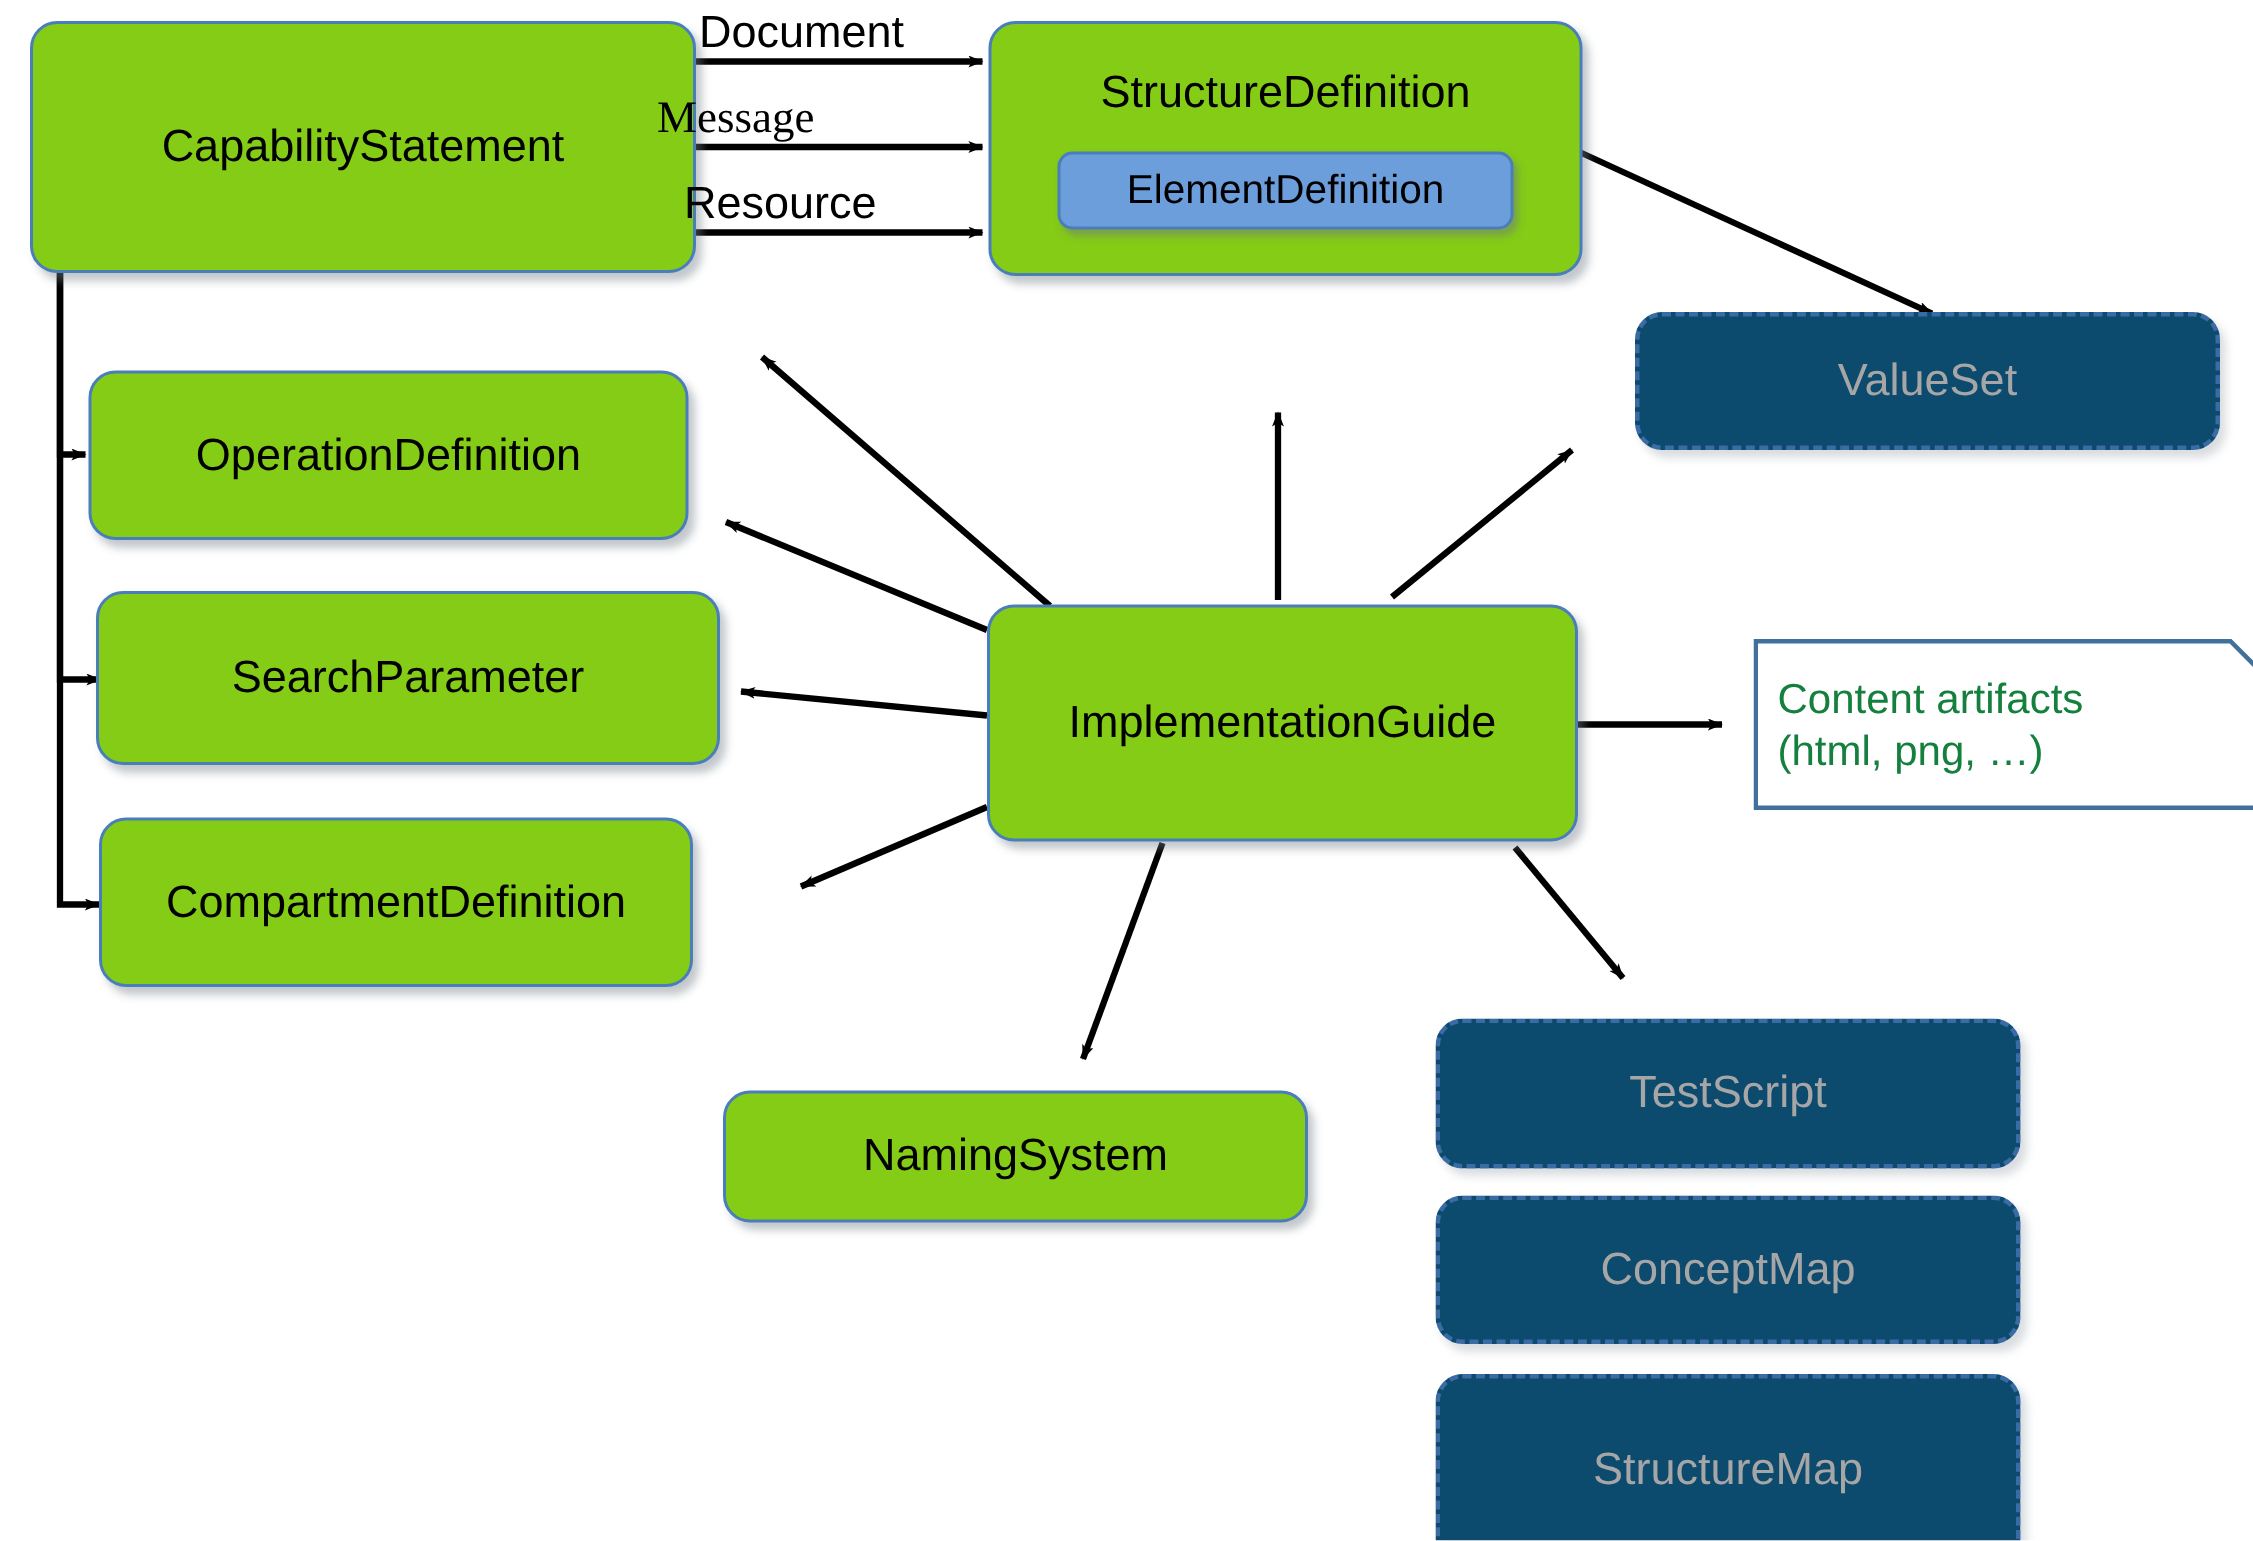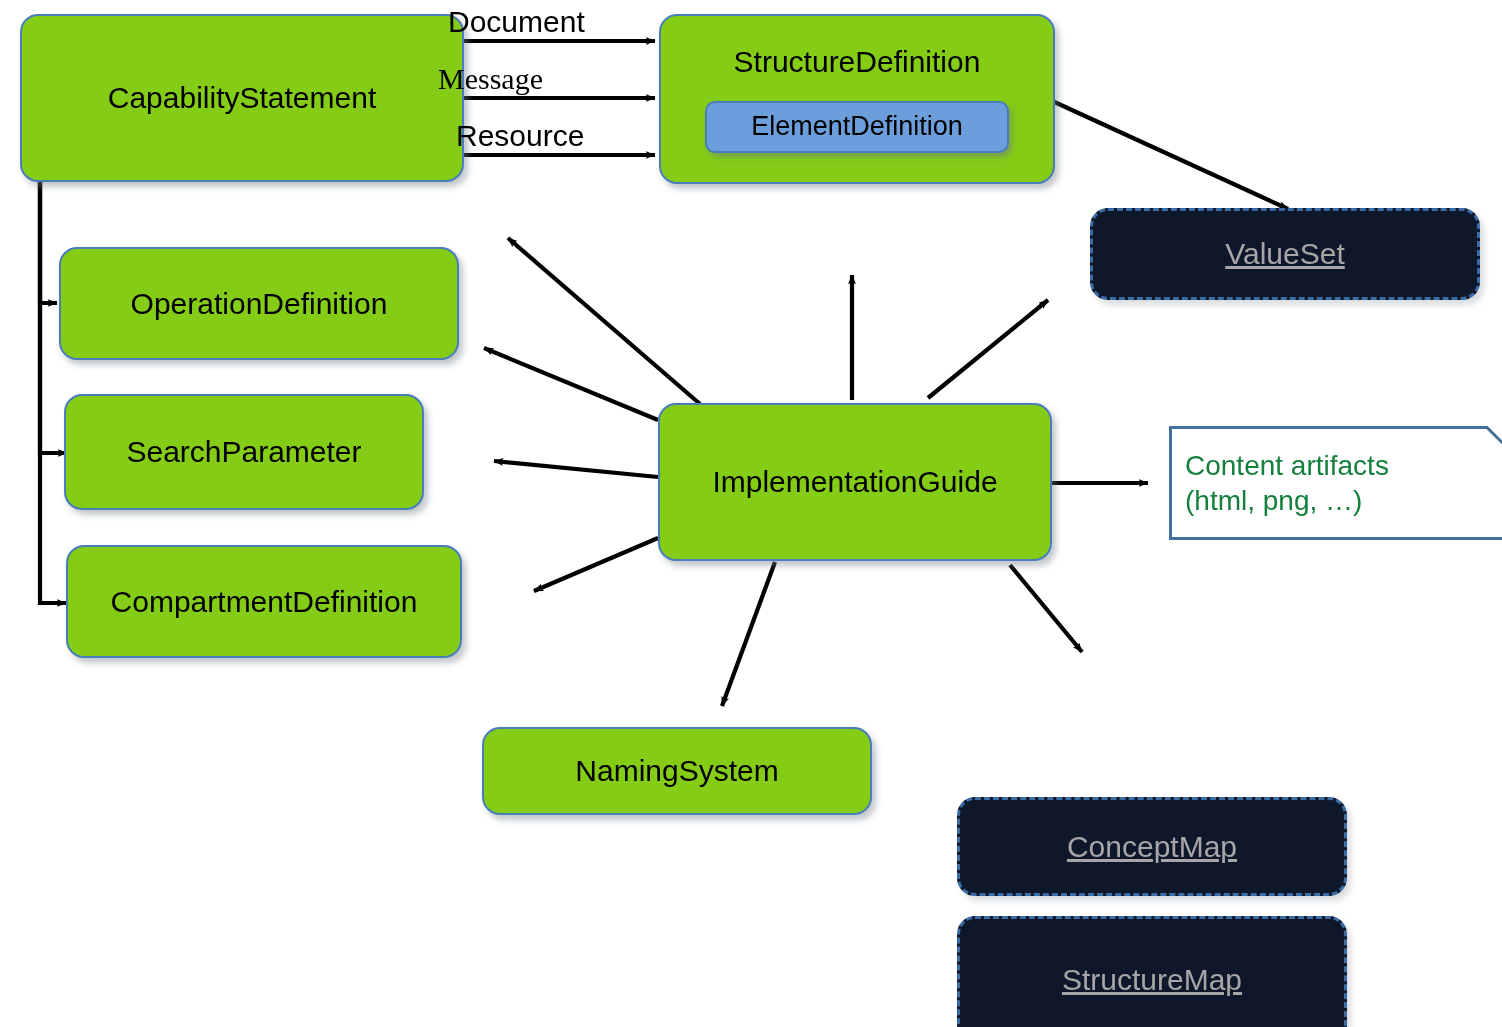--- a/index.html
+++ b/index.html
@@ -28,25 +28,24 @@
   
   .nested{
     background:#6C9EDB;
     border:2px solid #4A7EBB;
     color:#000000;
     border-radius:10px;
     box-shadow:3px 4px 5px rgba(110,120,130,0.5);
   }
   
   .ghost{
-    background:#0f172a;
+    background:#0c4a6e;
     border:3px dashed #3A6BA5;
     color:#A6A6A6;
     box-shadow:4px 5px 6px rgba(150,158,166,0.35);
-    text-decoration:underline;
   }
   
   .note{
     position:absolute;
     box-sizing:border-box;
     color:#15803d;
     z-index:5;
     margin-left:21px;
   }
   .note .noteinner{
@@ -114,21 +113,21 @@
   </div>
 
   <div class="node ghost f30" style="left:1090px;top:208px;width:390px;height:92px;">
     <span class="lbl">ValueSet</span>
   </div>
 
   <div class="node solid f30" style="left:59px;top:247px;width:400px;height:113px;">
     <span class="lbl">OperationDefinition</span>
   </div>
 
-  <div class="node solid f30" style="left:64px;top:394px;width:360px;height:116px;">
+  <div class="node solid f30" style="left:64px;top:394px;width:416px;height:116px;">
     <span class="lbl">SearchParameter</span>
   </div>
 
   <div class="node solid f30" style="left:66px;top:545px;width:396px;height:113px;">
     <span class="lbl">CompartmentDefinition</span>
   </div>
 
   <div class="node solid f30" style="left:658px;top:403px;width:394px;height:158px;">
     <span class="lbl">ImplementationGuide</span>
   </div>
@@ -140,26 +139,29 @@
   <div class="note" style="left:1148px;top:426px;width:348px;height:114px;">
     <svg width="348" height="114" viewBox="0 0 348 114" style="position:absolute;left:0;top:0;">
       <path d="M1.5,1.5 L318,1.5 L346.5,30 L346.5,112.5 L1.5,112.5 Z" fill="#FFFFFF" stroke="#41709C" stroke-width="3"></path>
     </svg>
     <div class="noteinner f28">
       <span>Content artifacts</span>
       <span>(html, png, …)</span>
     </div>
   </div>
 
+  <div class="node ghost f30" style="left:957px;top:679px;width:390px;height:100px;">
+    <span class="lbl">TestScript</span>
+  </div>
 
   <div class="node ghost f30" style="left:957px;top:797px;width:390px;height:99px;">
     <span class="lbl">ConceptMap</span>
   </div>
 
   <div class="node ghost f30" style="left:957px;top:916px;width:390px;height:127px;">
     <span class="lbl">StructureMap</span>
   </div>
 
-  <div class="edge-label f30" style="left:448px;top:5px;">Document</div>
+  <div class="edge-label f30" style="left:466px;top:5px;">Document</div>
   <div class="edge-label f30" style="left:438px;top:62px;font-family:Liberation Serif, serif;">Message</div>
   <div class="edge-label f30" style="left:456px;top:119px;">Resource</div>
 
 </div>
 
 </body></html>

